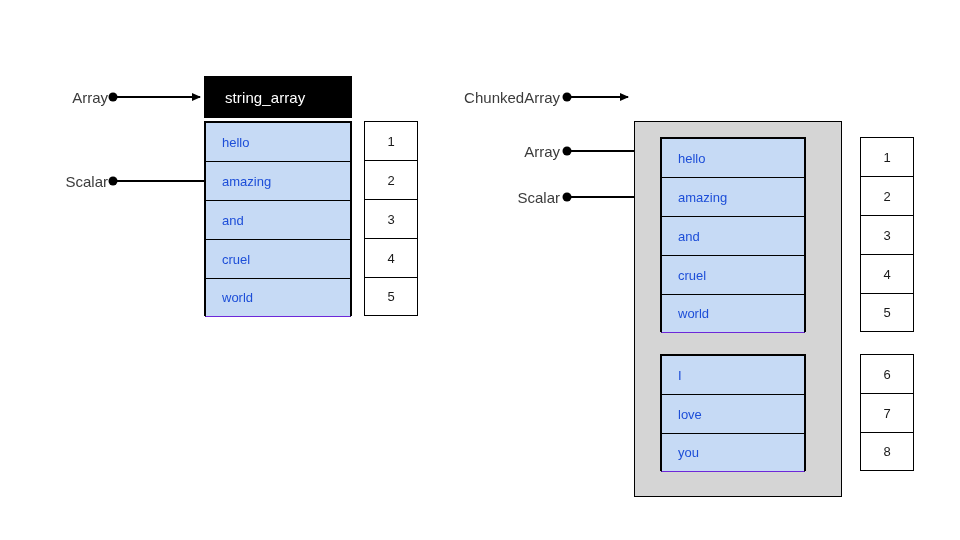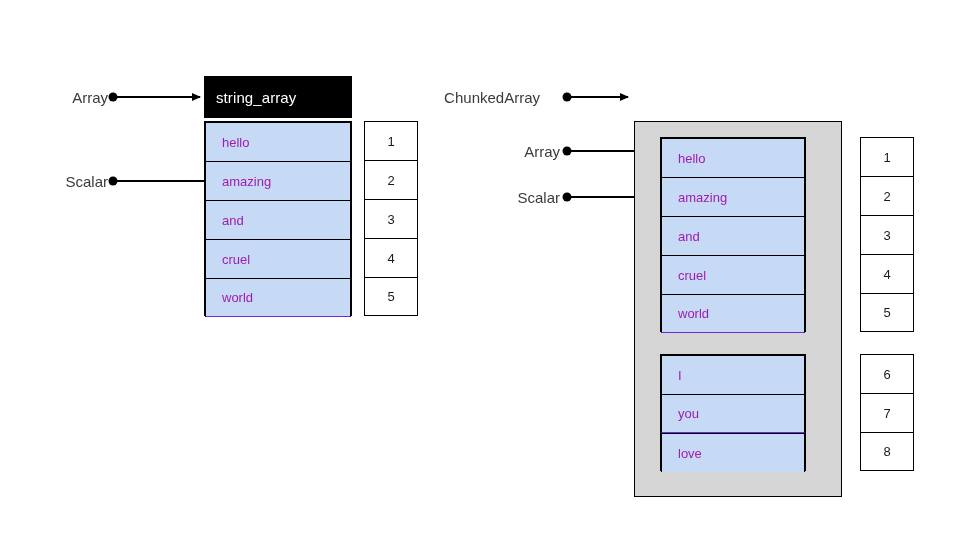--- a/index.html
+++ b/index.html
@@ -18,35 +18,35 @@
 
   
   .abs { position: absolute; box-sizing: border-box; }
 
   .title-bar {
     background: #000000;
     color: #ffffff;
     font-size: 15px;
     display: flex;
     align-items: center;
-    padding-left: 12px;
+    padding-left: 21px;
     letter-spacing: 0.1px;
   }
 
   .chunk-wrap {
     border: 1px solid #000000;
     background: transparent;
   }
 
   .cell {
     background: #c6daf5;
     border: 1px solid #000000;
     border-bottom: none;
     font-size: 13px;
-    color: #a21caf;
+    color: #1d4ed8;
     display: flex;
     align-items: center;
     padding-left: 16px;
     box-sizing: border-box;
   }
   .cell.last { border-bottom: 1px solid #6d28d9; }
 
   .idx {
     background: #ffffff;
     border: 1px solid #000000;
@@ -134,21 +134,21 @@
   </div>
 
   <div class="abs" style="left:364px; top:121px; width:54px; height:195px;">
     <div class="idx" style="height:39px;">1</div>
     <div class="idx" style="height:39px;">2</div>
     <div class="idx" style="height:39px;">3</div>
     <div class="idx" style="height:39px;">4</div>
     <div class="idx last" style="height:39px;">5</div>
   </div>
 
-  <div class="abs anno-label" style="left:400px; top:86px; width:140px; height:22px;">ChunkedArray</div>
+  <div class="abs anno-label" style="left:420px; top:86px; width:140px; height:22px;">ChunkedArray</div>
 
   <div class="abs anno-label" style="left:420px; top:140px; width:140px; height:22px;">Array</div>
 
   <div class="abs anno-label" style="left:420px; top:186px; width:140px; height:22px;">Scalar</div>
 
 
   <div class="abs gray-box" style="left:634px; top:121px; width:208px; height:376px;"></div>
 
   <div class="abs chunk-wrap" style="left:660px; top:137px; width:146px; height:195px;">
     <div class="cell" style="height:39px;">hello</div>
@@ -161,22 +161,22 @@
   <div class="abs" style="left:860px; top:137px; width:54px; height:195px;">
     <div class="idx" style="height:39px;">1</div>
     <div class="idx" style="height:39px;">2</div>
     <div class="idx" style="height:39px;">3</div>
     <div class="idx" style="height:39px;">4</div>
     <div class="idx last" style="height:39px;">5</div>
   </div>
 
   <div class="abs chunk-wrap" style="left:660px; top:354px; width:146px; height:117px;">
     <div class="cell" style="height:39px;">I</div>
+    <div class="cell" style="height:39px;">love</div>
     <div class="cell last" style="height:39px;">you</div>
-    <div class="cell" style="height:39px;">love</div>
   </div>
 
   <div class="abs" style="left:860px; top:354px; width:54px; height:117px;">
     <div class="idx" style="height:39px;">6</div>
     <div class="idx" style="height:39px;">7</div>
     <div class="idx last" style="height:39px;">8</div>
   </div>
 
 </div>
 

